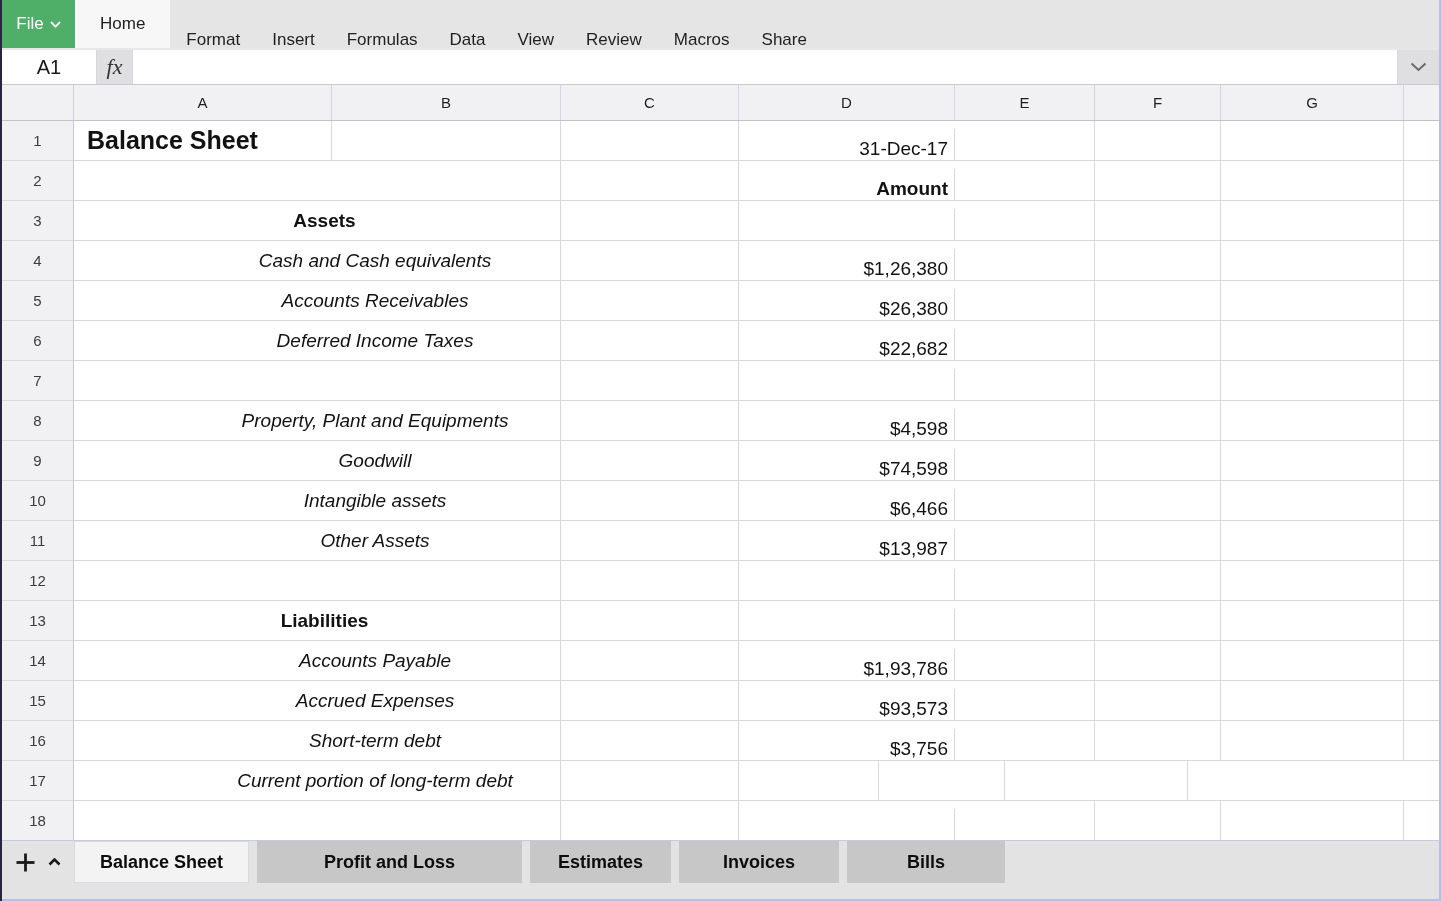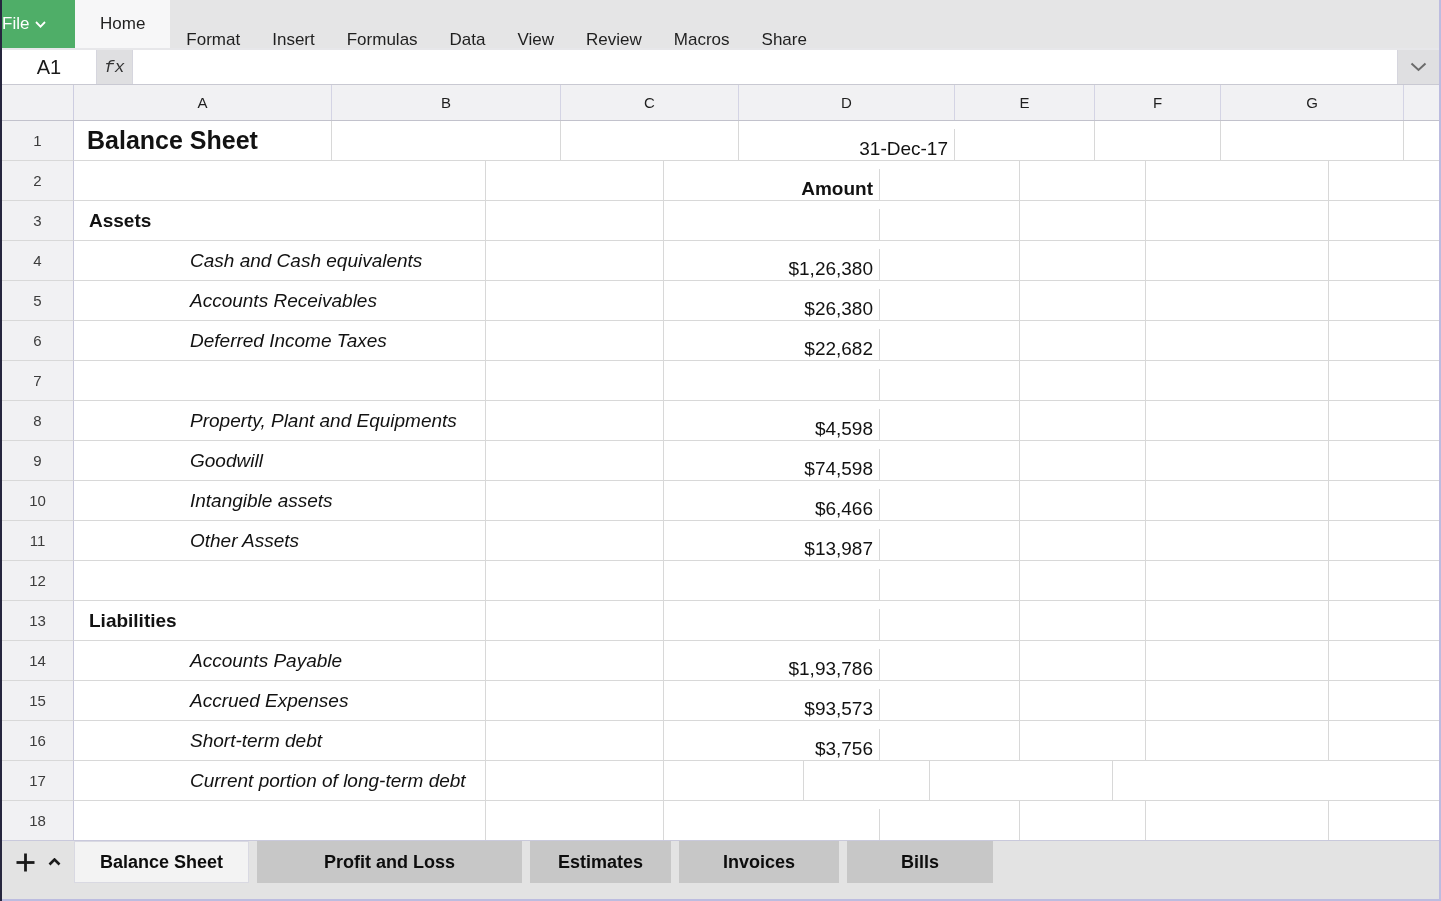--- a/index.html
+++ b/index.html
@@ -12,41 +12,41 @@
     border-right: 2px solid #bcbce0;
     display: flex; flex-direction: column;
     background: #fff; position: relative;
   }
 
   
   .menubar { height: 48px; background: #e5e5e6; display: flex; align-items: stretch; flex: none; }
   .file-btn {
     width: 73px; background: #4fae68; color: #fff; border: none;
     font-family: inherit; font-size: 17px;
-    display: flex; align-items: center; gap: 6px; cursor: pointer;
+    display: flex; align-items: center; justify-content: center; gap: 6px; cursor: pointer;
   }
   .menu-item { line-height: 48px; padding: 16px 16px; font-size: 17px; color: #1f1f1f; cursor: pointer; white-space: nowrap; }
   .menu-item.active { background: #f7f7f8; padding: 0 25px; }
 
   
   .formula-row { height: 37px; background: #e7e7ea; border-bottom: 1px solid #c9c9d2; display: flex; align-items: stretch; padding-top: 2px; flex: none; }
   .name-box { width: 95px; background: #fff; border-right: 1px solid #d6d6de; text-align: center; line-height: 34px; font-size: 20px; color: #1a1a1a; }
   .fx-btn { width: 36px; background: #dfdfe1; border-right: 1px solid #d6d6de; display: flex; align-items: center; justify-content: center; cursor: pointer; }
-  .fx-btn span { font-family: Liberation Mono, monospace; font-style: italic; font-size: 17px; color: #333; }
+  .fx-btn span { font-family: Liberation Serif, serif; font-style: italic; font-size: 22px; color: #333; }
   .formula-input { flex: 1; border: none; background: #fff; font-family: inherit; font-size: 16px; padding: 0 8px; outline: none; }
   .expand-btn { width: 42px; background: #dfdfe1; border-left: 1px solid #d6d6de; display: flex; align-items: center; justify-content: center; border-top: none; border-bottom: none; border-right: none; cursor: pointer; }
 
   
   .header-row { height: 36px; display: flex; background: #f1f1f3; border-bottom: 1px solid #c2c2cc; flex: none; }
   .corner { width: 72px; border-right: 1px solid #cdcde0; }
   .col-h { border-right: 1px solid #d4d4e4; text-align: center; line-height: 35px; font-size: 15px; color: #1f1f1f; }
   .col-h:last-child { border-right: none; }
 
   
-  .wA { width: 258px; } .wB { width: 229px; } .wAB { width: 412px; }
+  .wA { width: 258px; } .wB { width: 229px; } .wAB { width: 487px; text-align: center; }
   .wC { width: 178px; } .wD { width: 216px; } .wE { width: 140px; }
   .wF { width: 126px; } .wG { width: 183px; } .wH { flex: 1; border-right: none !important; }
 
   
   .grid-body { height: 719px; overflow: hidden; flex: none; }
   .row { display: flex; height: 40px; }
   .rn {
     width: 72px; background: #f1f1f3; border-right: 1px solid #c6c6da; border-bottom: 1px solid #d8d8d8;
     text-align: center; line-height: 39px; font-size: 15px; color: #3c3c3c; flex: none;
   }
@@ -335,16 +335,16 @@
       <button class="tool-btn">
         <svg width="13" height="8" viewBox="0 0 13 8">
             <polyline points="1.5,6.5 6.5,1.5 11.5,6.5" fill="none" stroke="#1a1a1a" stroke-width="2.6"></polyline>
           </svg>
       </button>
     </div>
     <div class="tab active" style="width:175px">Balance Sheet</div>
     <div class="tab" style="width:265px">Profit and Loss</div>
     <div class="tab" style="width:141px">Estimates</div>
     <div class="tab" style="width:160px">Invoices</div>
-    <div class="tab" style="width:146px">Bills</div>
+    <div class="tab" style="width:158px">Bills</div>
   </div>
 
 </div>
 
 </body></html>

